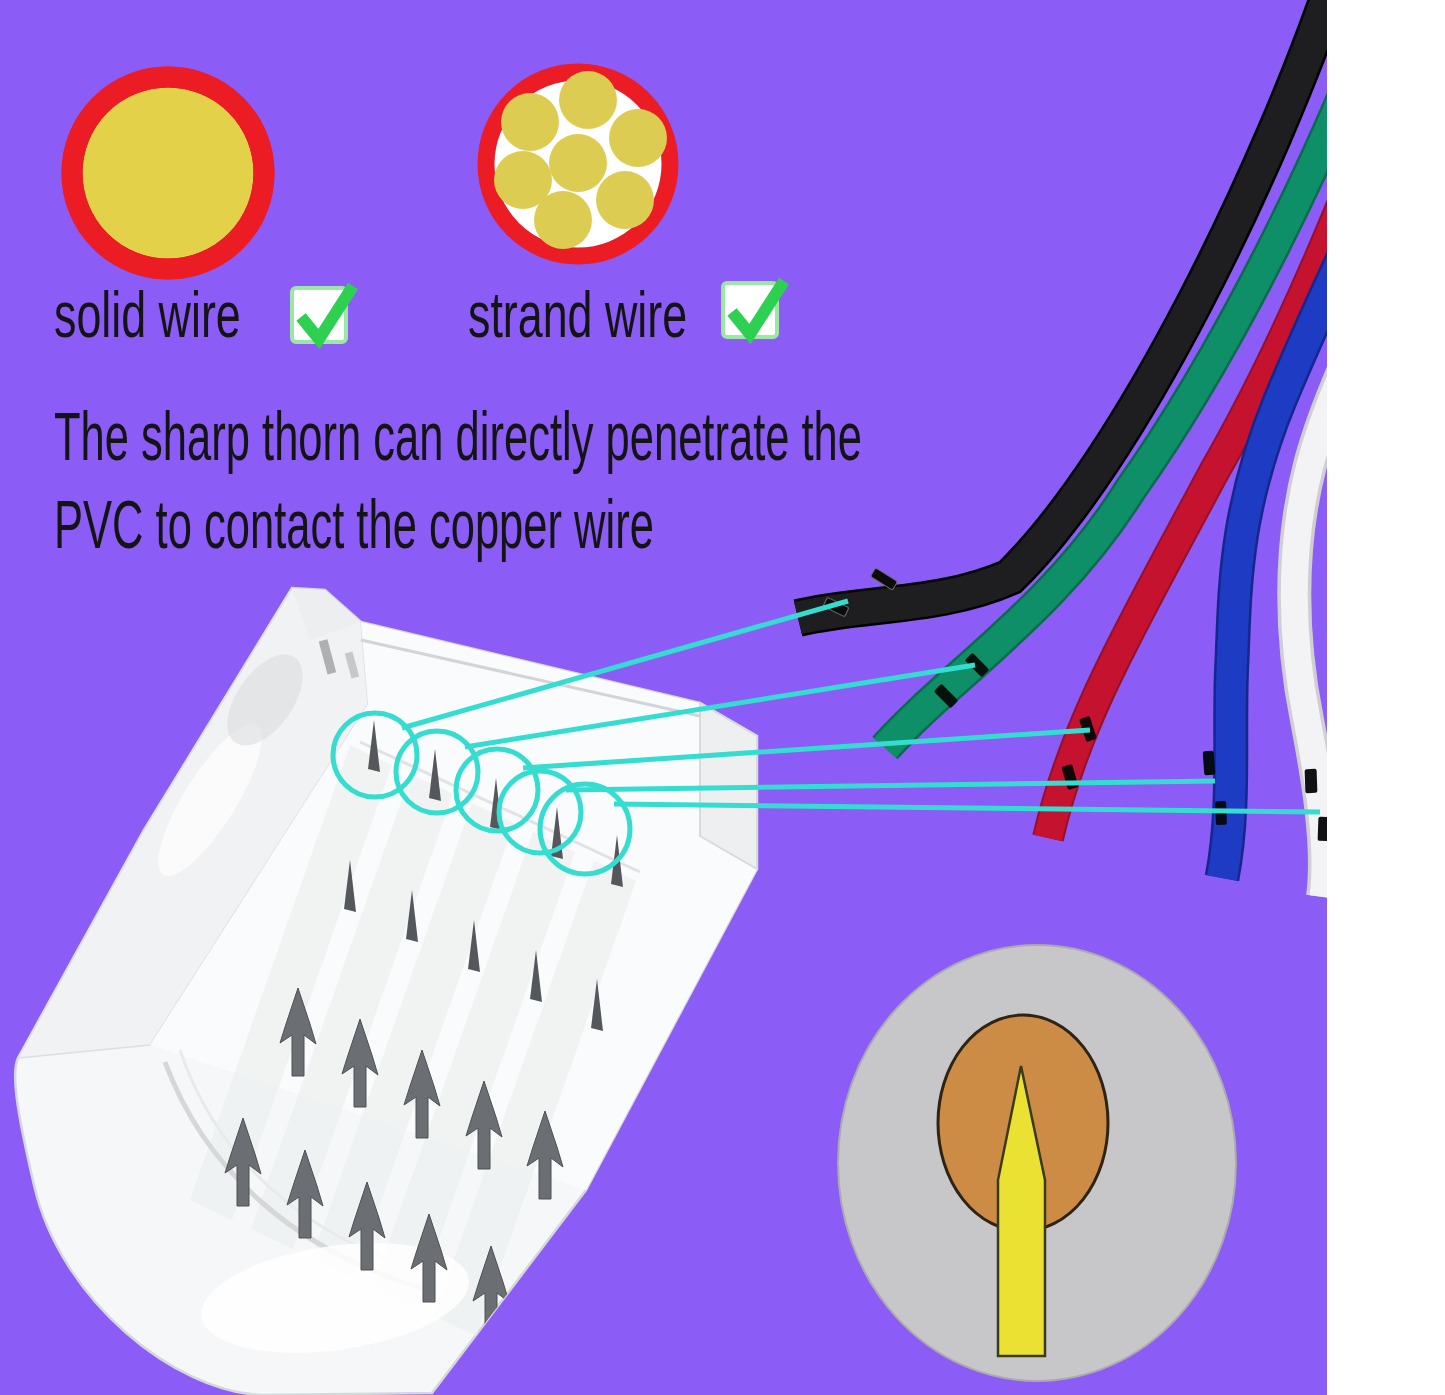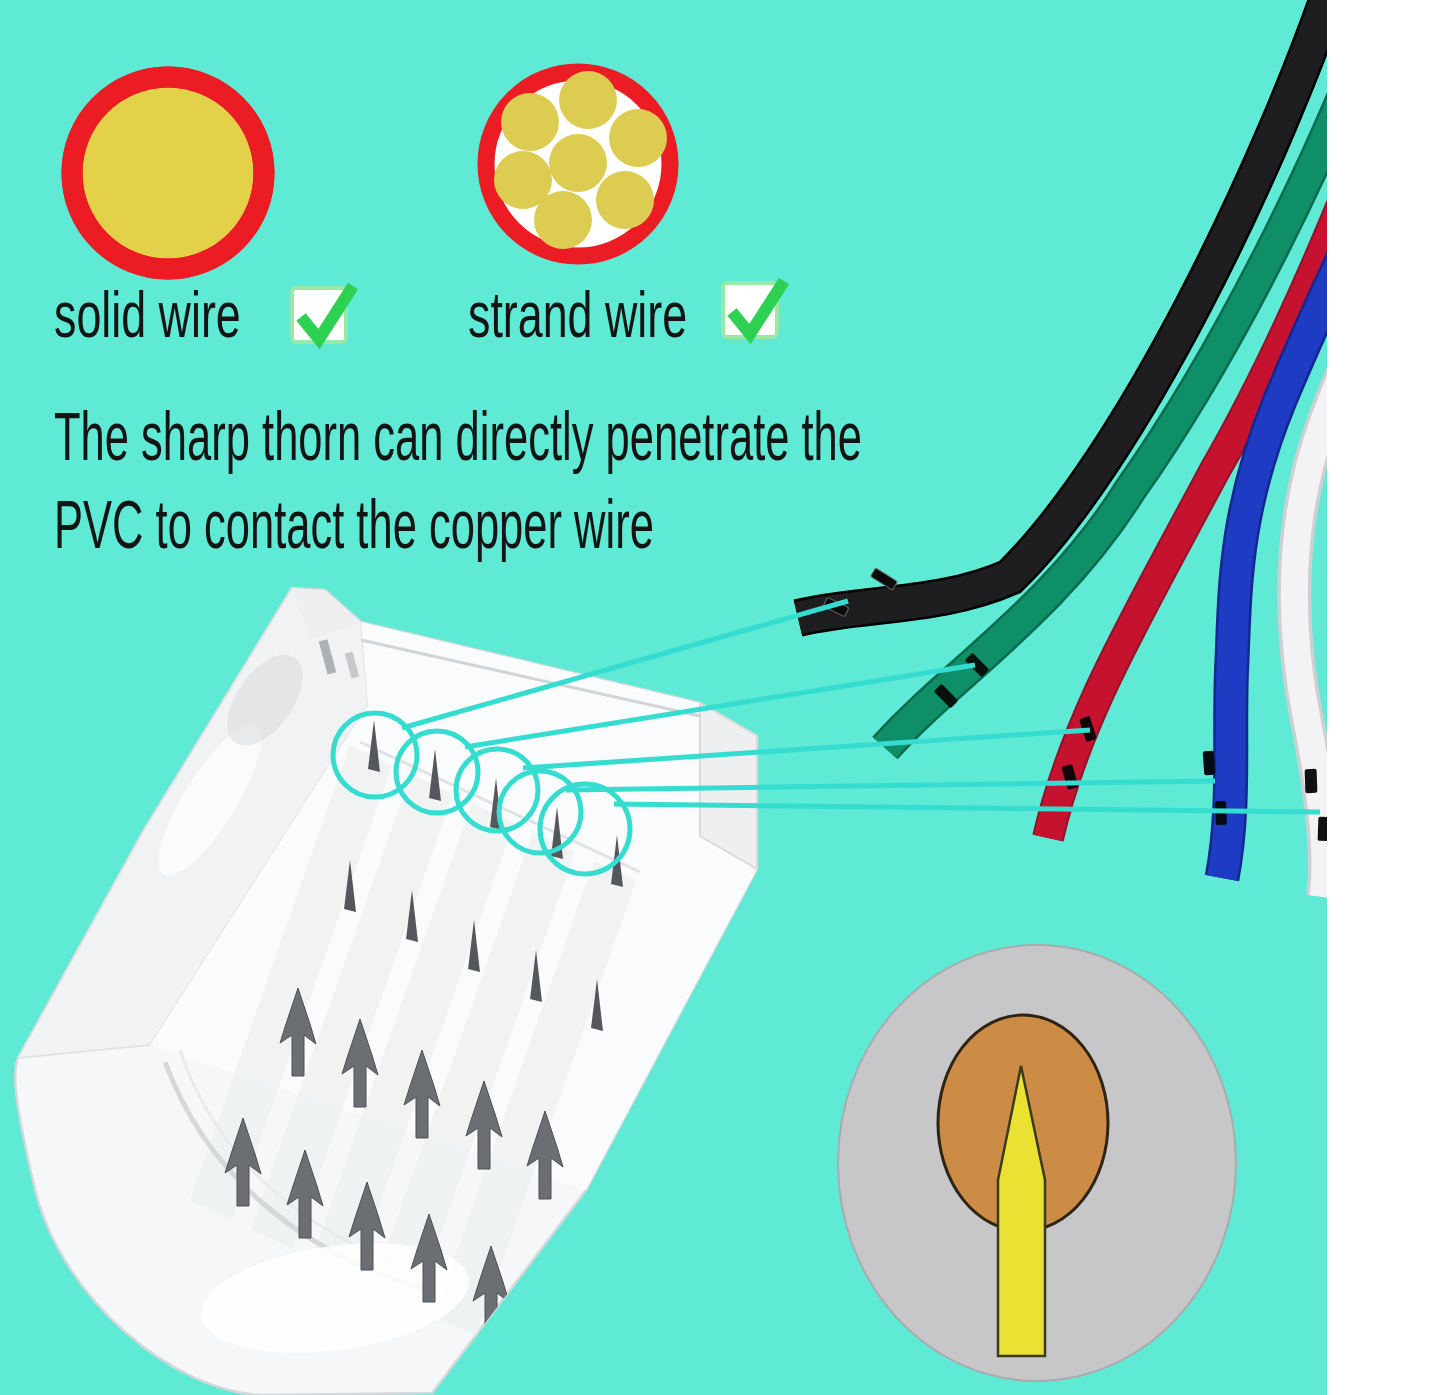--- a/index.html
+++ b/index.html
@@ -1,17 +1,17 @@
 <!DOCTYPE html>
 <html><head>
 <meta charset="utf-8">
 <style>
   html,body{margin:0;padding:0;background:#fff;}
   .canvas{
-    position:relative;width:1327px;height:1395px;background:#5eead4;overflow:hidden;
+    position:relative;width:1327px;height:1395px;background:#8b5cf6;overflow:hidden;
     font-family:"Liberation Sans", sans-serif;
   }
   .canvas svg.scene{position:absolute;left:0;top:0;width:1445px;height:1395px;}
   .txt{
     position:absolute;color:#141414;white-space:nowrap;line-height:1;
     transform-origin:0 0;font-weight:400;
   }
   .legend-label{font-size:64px;transform:scaleX(0.70);letter-spacing:0px;}
   .caption-line{font-size:68px;transform:scaleX(0.64);letter-spacing:0px;}
 </style>

